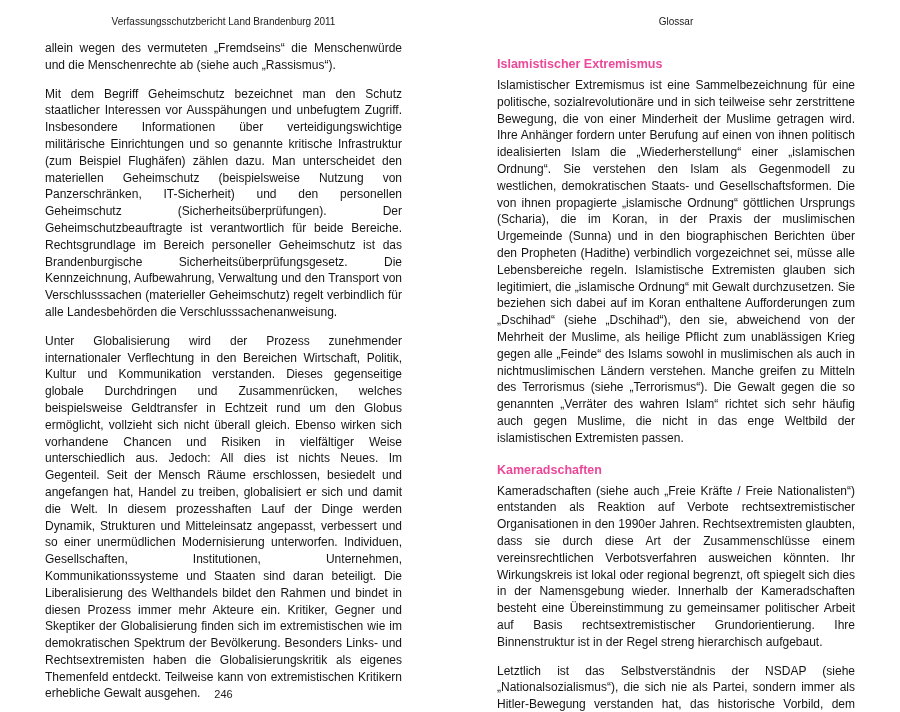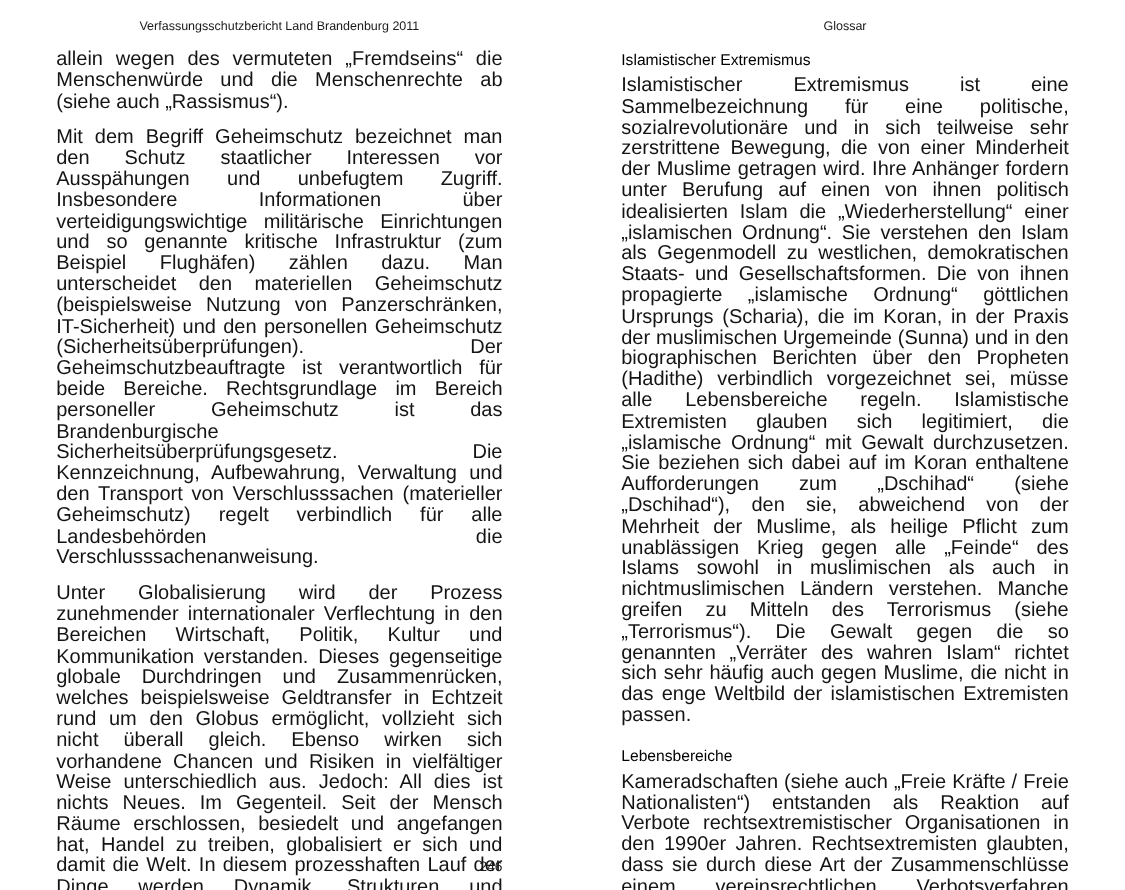--- a/index.html
+++ b/index.html
@@ -20,59 +20,59 @@
     height: 712px;
   }
   .page {
     position: relative;
     width: 450px;
     height: 712px;
     box-sizing: border-box;
     overflow: hidden;
   }
   .page-left  { padding: 0 48px 0 45px; }
-  .page-right { padding: 0 45px 0 47px; }
+  .page-right { padding: 16px 45px 0 47px; }
 
   .running-header {
     position: absolute;
     top: 16px;
     font-size: 10px;
     line-height: 12px;
     text-align: center;
     color: #1a1a1a;
   }
   .page-left  .running-header { left: 45px; right: 48px; }
   .page-right .running-header { left: 47px; right: 45px; }
 
   .page-body {
     padding-top: 40px;
   }
   .para {
     margin: 0 0 12px 0;
-    font-size: 16px;
+    font-size: 12px;
     line-height: 16.8px;
     text-align: justify;
     hyphens: auto;
     -webkit-hyphens: auto;
   }
   .section-heading {
     margin: 15px 0 5px 0;
     font-size: 12.5px;
     line-height: 16px;
-    font-weight: normal;
-    color: #000000;
+    font-weight: bold;
+    color: #ec4899;
   }
   .page-number {
     position: absolute;
     bottom: 12px;
     font-size: 11px;
     text-align: center;
     color: #1a1a1a;
   }
-  .page-left  .page-number { left: 45px; right: 48px; text-align: right; }
+  .page-left  .page-number { left: 45px; right: 48px; }
   .page-right .page-number { left: 47px; right: 45px; }
 </style>
 </head>
 <body>
 
 <div class="spread">
 
   <div class="page page-left">
     <div class="running-header">Verfassungsschutzbericht Land Brandenburg 2011</div>
 
@@ -87,20 +87,20 @@
     <div class="page-number">246</div>
   </div>
 
   <div class="page page-right">
     <div class="running-header">Glossar</div>
 
     <div class="page-body">
       <h2 class="section-heading" style="margin-top:0;">Islamistischer Extremismus</h2>
       <p class="para">Islamistischer Extremismus ist eine Sammelbezeichnung für eine politische, sozialrevolutionäre und in sich teilweise sehr zerstrittene Bewegung, die von einer Minderheit der Muslime getragen wird. Ihre Anhänger fordern unter Berufung auf einen von ihnen politisch idealisierten Islam die „Wiederherstellung“ einer „islamischen Ordnung“. Sie verstehen den Islam als Gegenmodell zu westlichen, demokratischen Staats- und Gesellschaftsformen. Die von ihnen propagierte „islamische Ordnung“ göttlichen Ursprungs (Scharia), die im Koran, in der Praxis der muslimischen Urgemeinde (Sunna) und in den biographischen Berichten über den Propheten (Hadithe) verbindlich vorgezeichnet sei, müsse alle Lebensbereiche regeln. Islamistische Extremisten glauben sich legitimiert, die „islamische Ordnung“ mit Gewalt durchzusetzen. Sie beziehen sich dabei auf im Koran enthaltene Aufforderungen zum „Dschihad“ (siehe „Dschihad“), den sie, abweichend von der Mehrheit der Muslime, als heilige Pflicht zum unablässigen Krieg gegen alle „Feinde“ des Islams sowohl in muslimischen als auch in nichtmuslimischen Ländern verstehen. Manche greifen zu Mitteln des Terrorismus (siehe „Terrorismus“). Die Gewalt gegen die so genannten „Verräter des wahren Islam“ richtet sich sehr häufig auch gegen Muslime, die nicht in das enge Weltbild der islamistischen Extremisten passen.</p>
 
-      <h2 class="section-heading">Lebensbereiche</h2>
+      <h2 class="section-heading">Kameradschaften</h2>
       <p class="para">Kameradschaften (siehe auch „Freie Kräfte / Freie Nationalisten“) entstanden als Reaktion auf Verbote rechtsextremistischer Organisationen in den 1990er Jahren. Rechtsextremisten glaubten, dass sie durch diese Art der Zusammenschlüsse einem vereinsrechtlichen Verbotsverfahren ausweichen könnten. Ihr Wirkungskreis ist lokal oder regional begrenzt, oft spiegelt sich dies in der Namensgebung wieder. Innerhalb der Kameradschaften besteht eine Übereinstimmung zu gemeinsamer politischer Arbeit auf Basis rechtsextremistischer Grundorientierung. Ihre Binnenstruktur ist in der Regel streng hierarchisch aufgebaut.</p>
       <p class="para">Letztlich ist das Selbstverständnis der NSDAP (siehe „Nationalsozialismus“), die sich nie als Partei, sondern immer als Hitler-Bewegung verstanden hat, das historische Vorbild, dem Kameradschaften nacheifern. Die Verbote mehrerer neonationalsozialistischer Kameradschaften in Brandenburg haben zur Folge gehabt, dass sich Mitläufer von einem kleinen harten Kern überzeugter Rechtsextremisten losgelöst haben und in der rechtsextremistischen Szene nicht mehr in Erscheinung traten. Andere</p>
     </div>
 
   </div>
 
 </div>
 
 </body></html>

